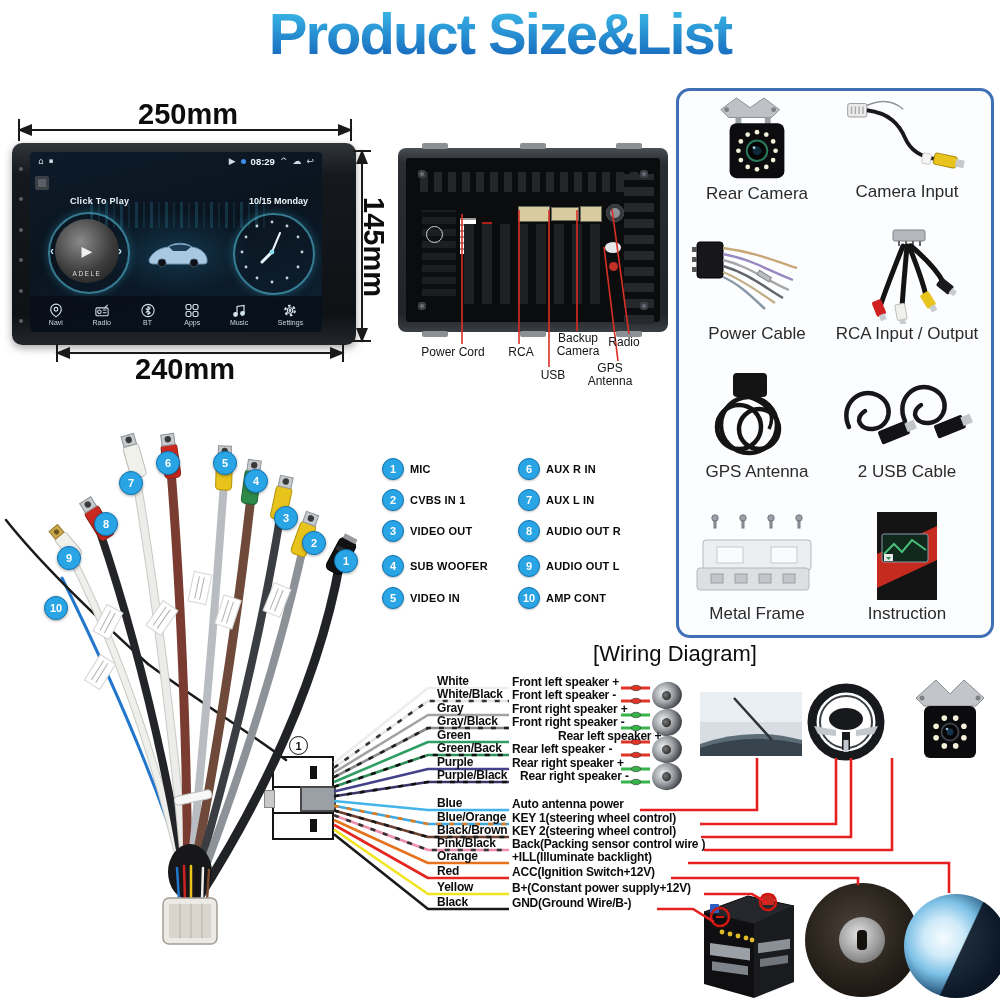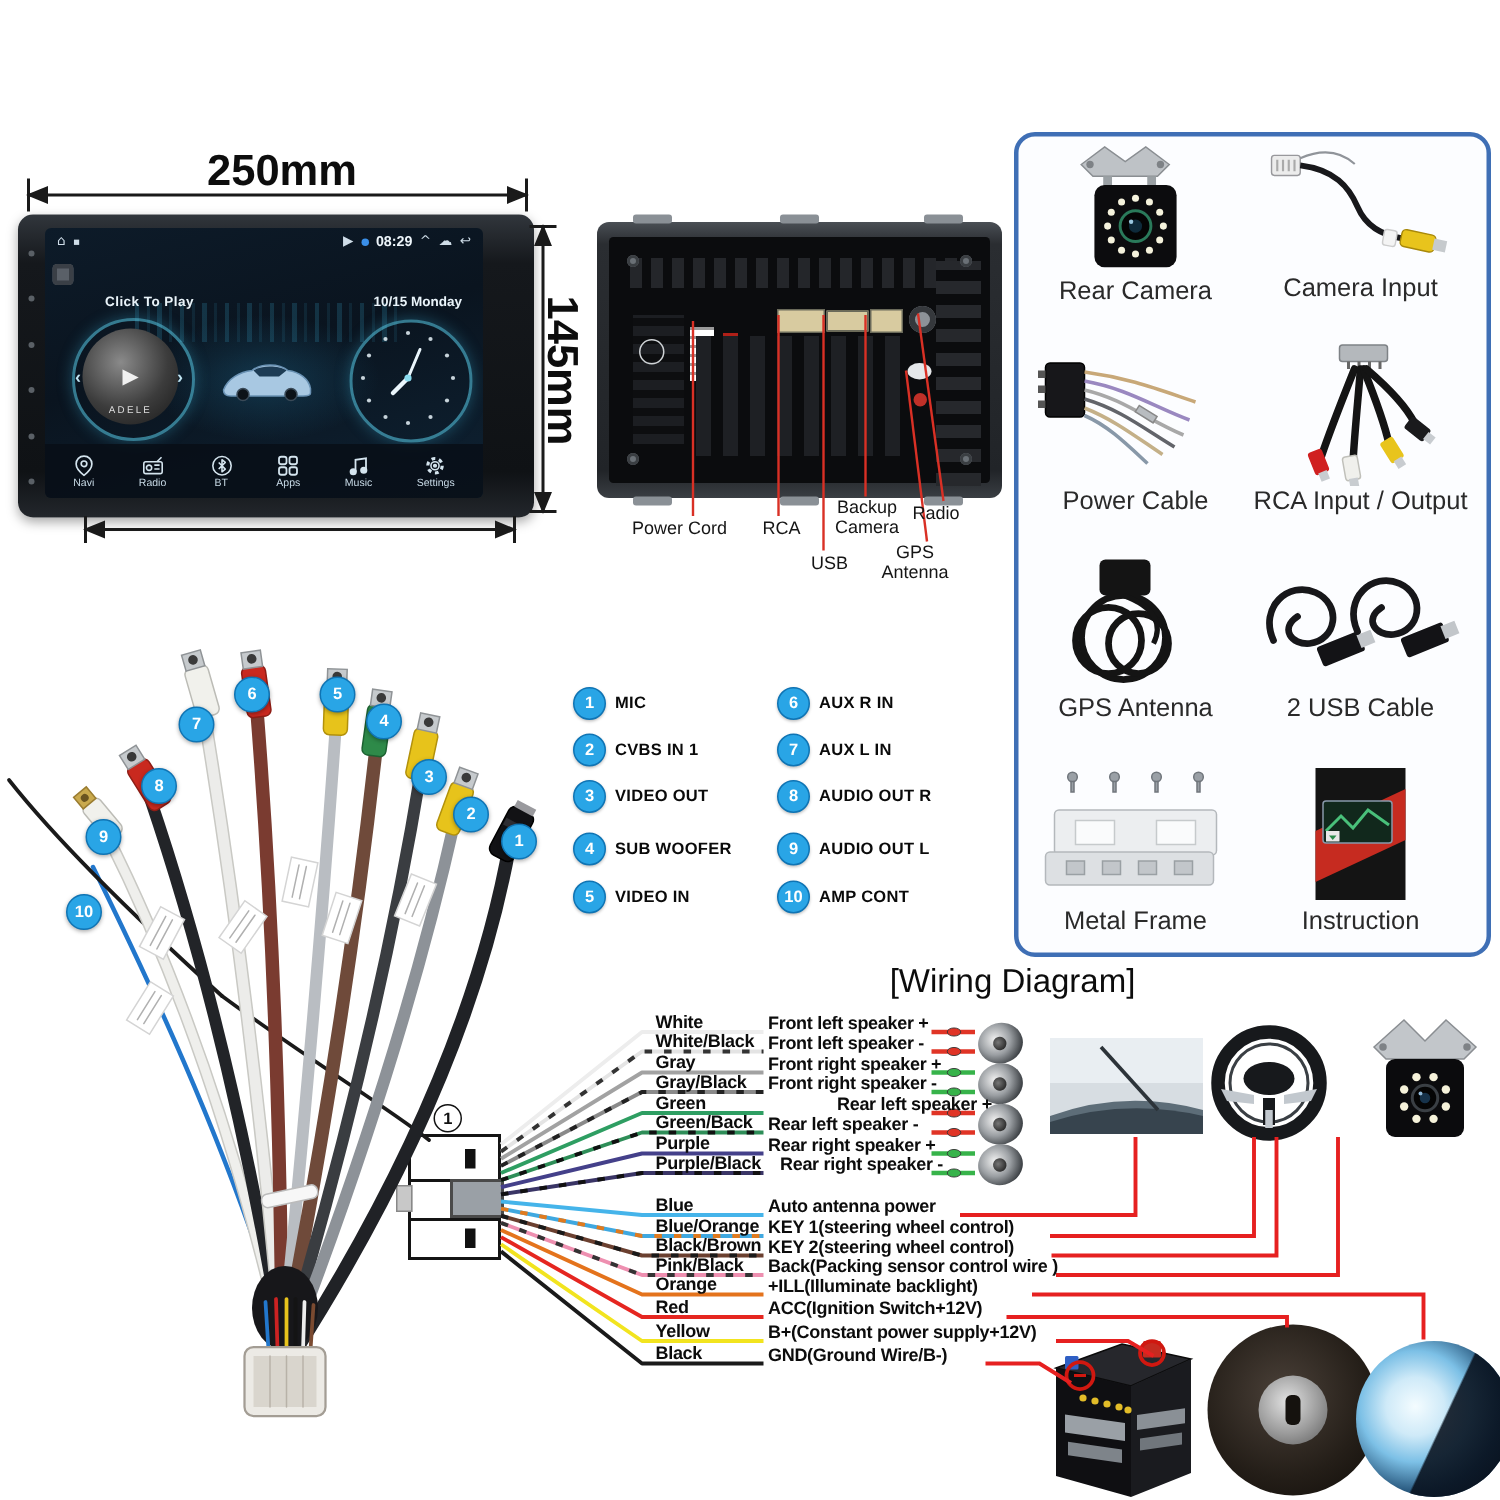--- a/index.html
+++ b/index.html
@@ -130,23 +130,25 @@
   .hlight{left:904px;top:894px;width:104px;height:104px;border-radius:50%;overflow:hidden;z-index:2;
        background:radial-gradient(circle at 38% 42%,#f4fcff,#cfeaf8 22%,#7cc0e6 42%,#2a5a80 64%,#0c1c2c 85%)}
   .hlight .sweep{left:0;top:0;width:100%;height:100%;
        background:linear-gradient(115deg,transparent 54%,rgba(8,16,28,.88) 55%)}
 </style>
 </head>
 <body>
 
 <div class="page">
 
+  <div class="title abs">Product Size&amp;List</div>
 
   <div class="dim dimtop abs">250mm</div>
   <div class="dim dimright abs">145mm</div>
+  <div class="dim dimbottom abs">240mm</div>
 
   <div class="hu abs">
     <div class="hu-btns abs">
         <i></i>
         <i></i>
         <i></i>
         <i></i>
         <i></i>
         <i></i>
       </div>

